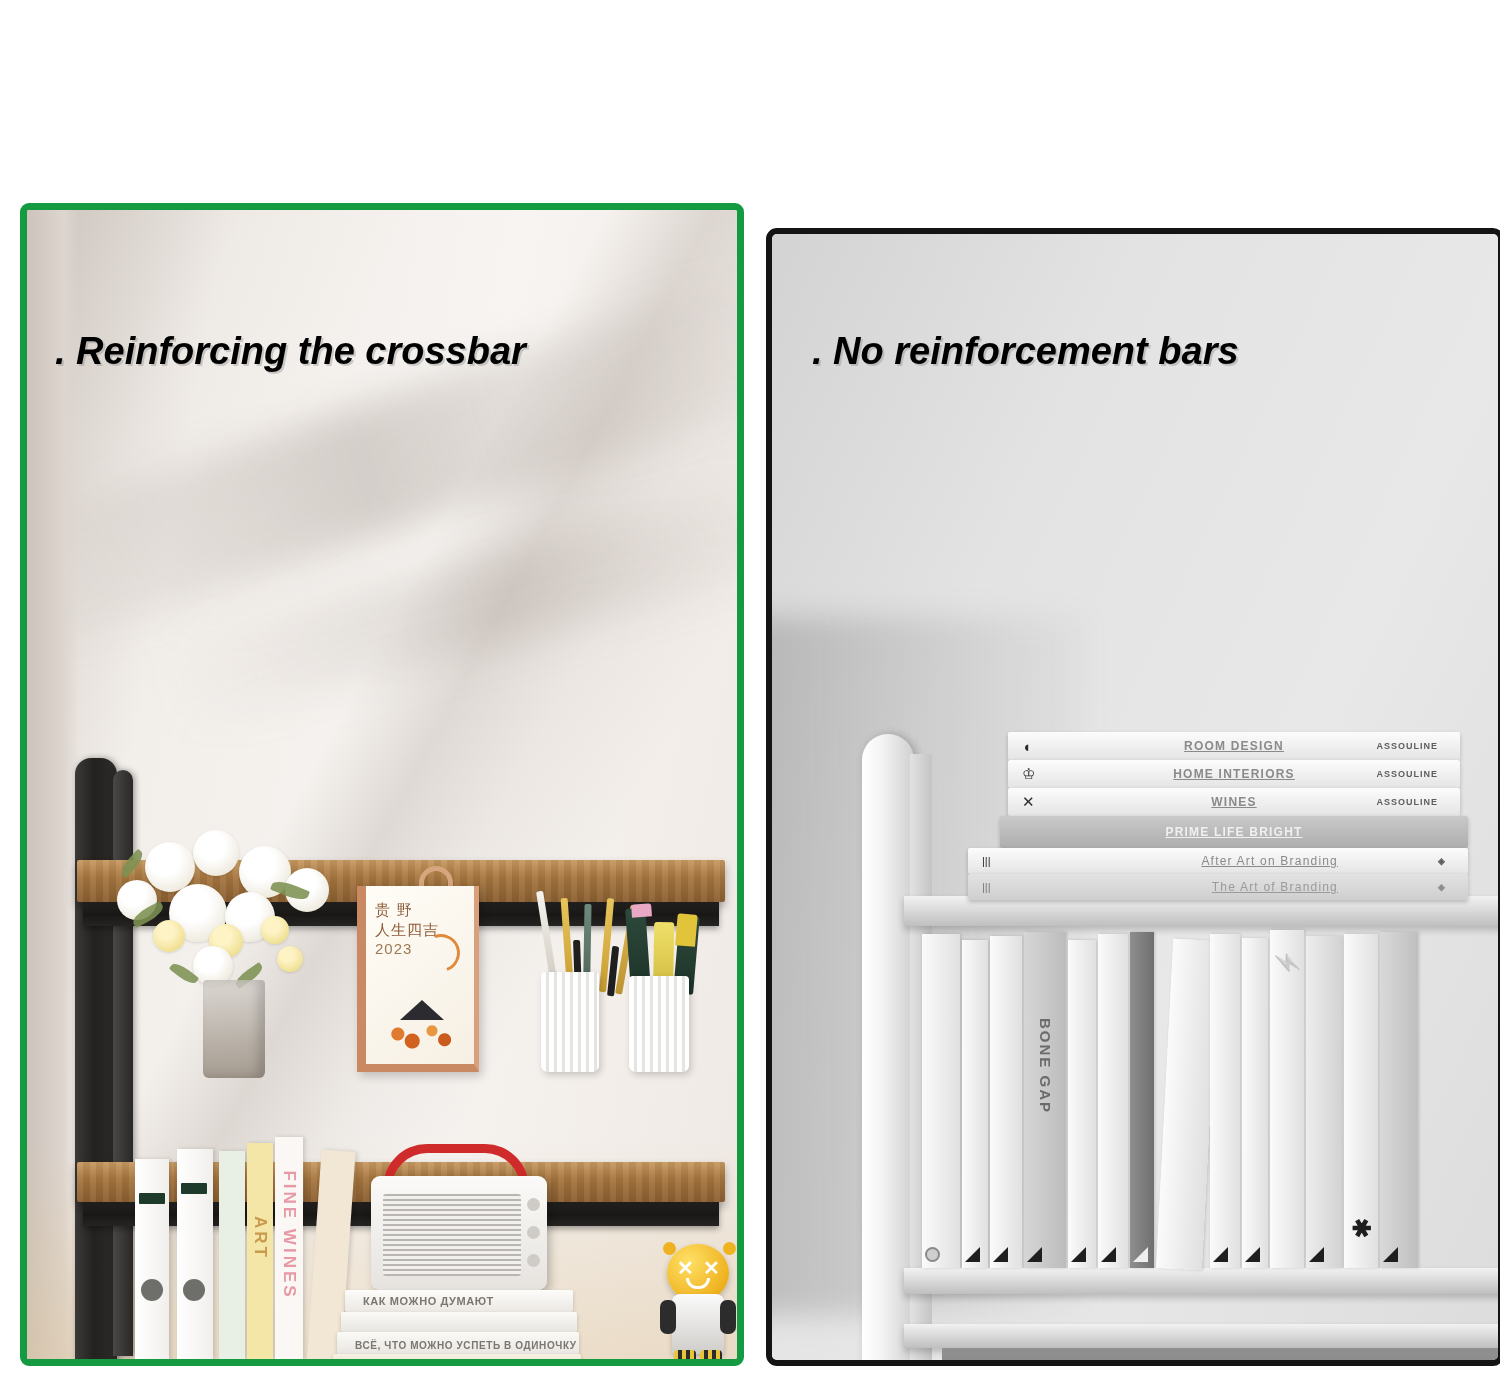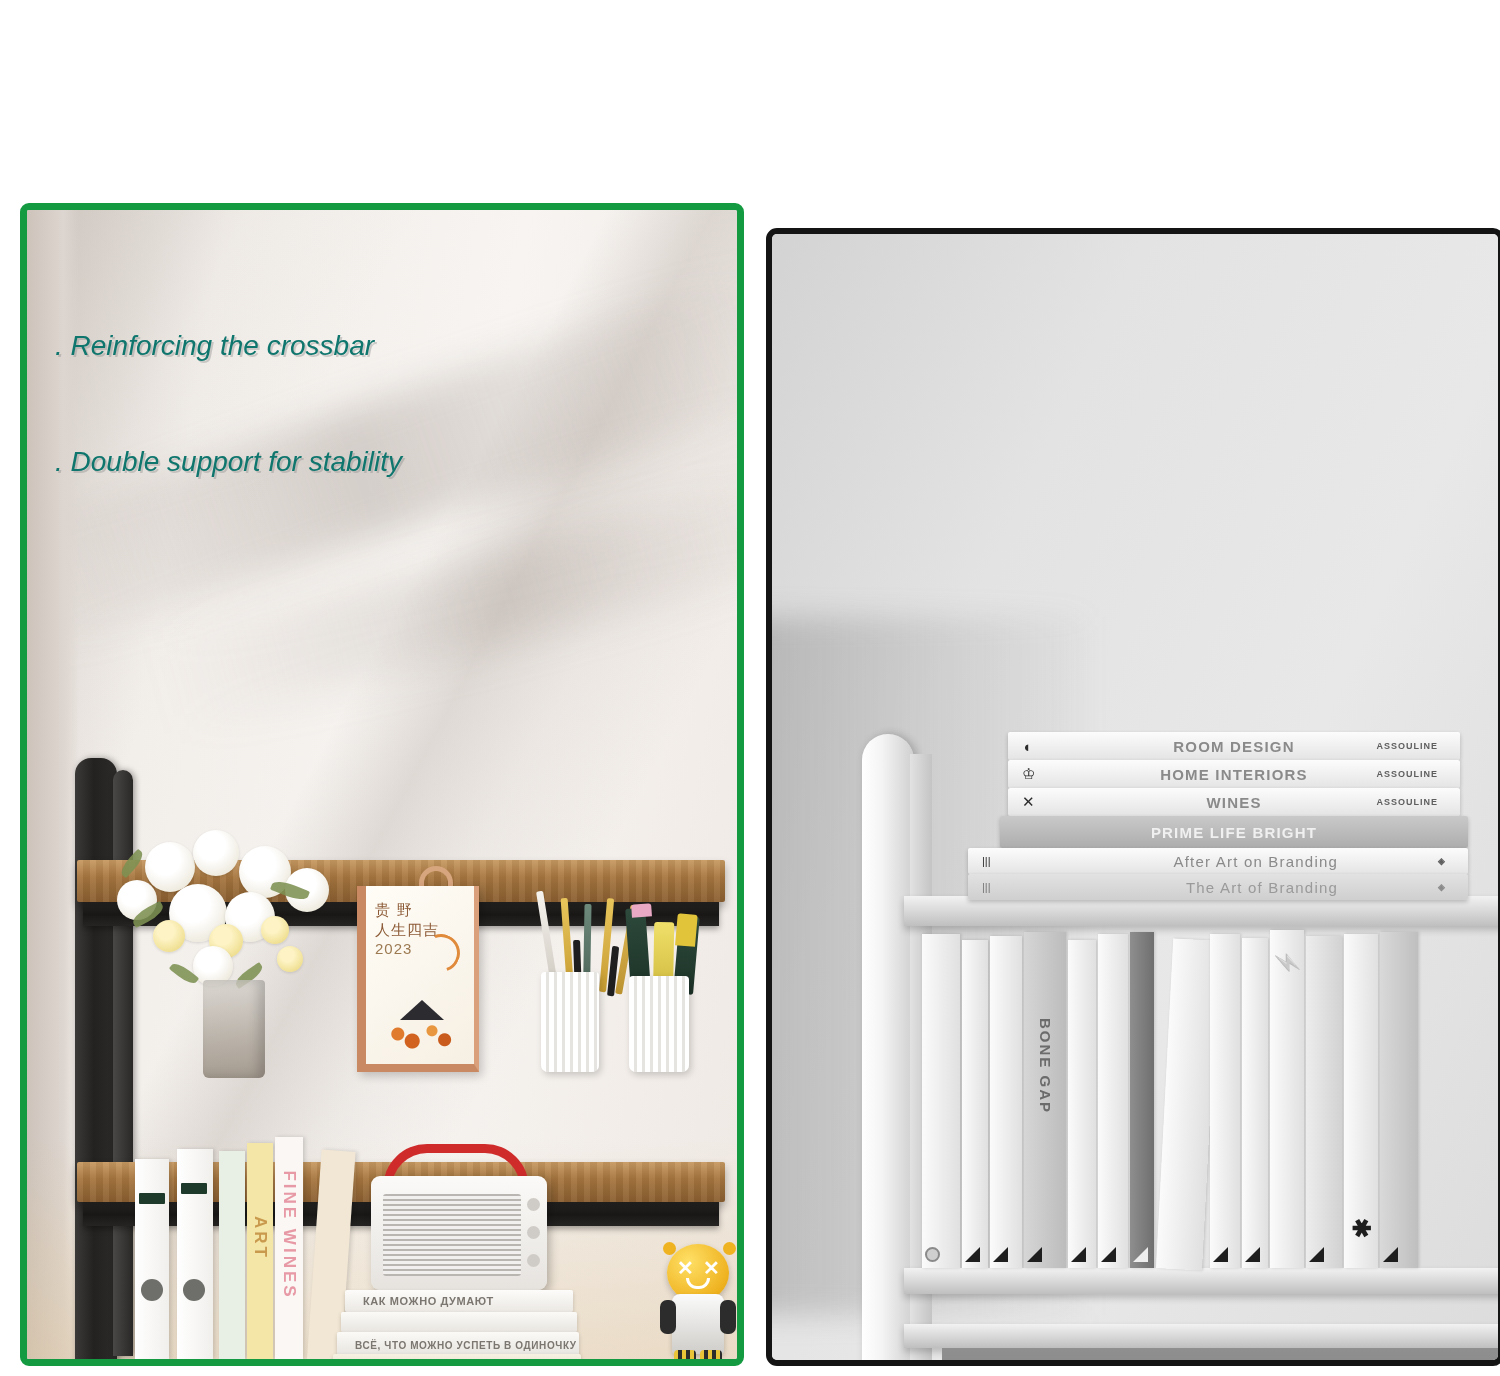--- a/index.html
+++ b/index.html
@@ -448,25 +448,26 @@
     position: absolute;
     left: 14px; top: 50%;
     transform: translateY(-50%);
     font-size: 15px;
     color: #2c2c2c;
   }
   .fb-mid {
     position: absolute;
     left: 50%; top: 50%;
     transform: translate(-50%,-50%);
-    font-size: 15px;
+    font-size: 12px;
     font-weight: bold;
     color: #8a8a8a;
     letter-spacing: 1.2px;
     white-space: nowrap;
+    text-decoration: underline;
   }
   .fb-brand {
     position: absolute;
     right: 22px; top: 50%;
     transform: translateY(-50%);
     font-size: 9px;
     font-weight: bold;
     color: #5e5e5e;
     letter-spacing: 1px;
   }
@@ -498,24 +499,24 @@
   
   .bullets {
     position: absolute;
     z-index: 6;
   }
   .bullets.good { left: 28px; top: 120px; }
   .bullets.bad  { left: 40px; top: 96px; }
 
   .bullet {
     font-family: "Liberation Sans Narrow", "Liberation Sans", sans-serif;
-    font-weight: normal;
+    font-weight: bold;
     font-style: italic;
-    font-size: 28px;
-    color: #0f766e;
+    font-size: 38px;
+    color: #000000;
     white-space: nowrap;
     text-shadow: 2px 2px 0 rgba(130,130,130,0.35);
   }
   .bullet + .bullet { margin-top: 84px; }
 </style>
 </head>
 <body>
 
 <div class="page">
 
@@ -636,21 +637,20 @@
         <div class="fig-arm" style="left:-12px;"></div>
         <div class="fig-arm" style="right:-12px;"></div>
         <div class="fig-foot" style="left:2px;"></div>
         <div class="fig-foot" style="right:2px;"></div>
       </div>
 
     </div>
 
     <div class="bullets good">
       <div class="bullet">. Reinforcing the crossbar</div>
-      <div class="bullet">. Double support for stability</div>
     </div>
   </div>
 
   <div class="panel panel-bad">
     <div class="scene scene-bad">
 
       <div class="wall-bad"></div>
       <div class="wall-bad-shadow"></div>
 
       <div class="post-bad"></div>
@@ -731,16 +731,17 @@
           <div class="vspine-mark"></div>
         </div>
 
       <div class="cabinet-bad">
         
       </div>
 
     </div>
 
     <div class="bullets bad">
+      <div class="bullet">. No reinforcement bars</div>
     </div>
   </div>
 
 </div>
 
 </body></html>

